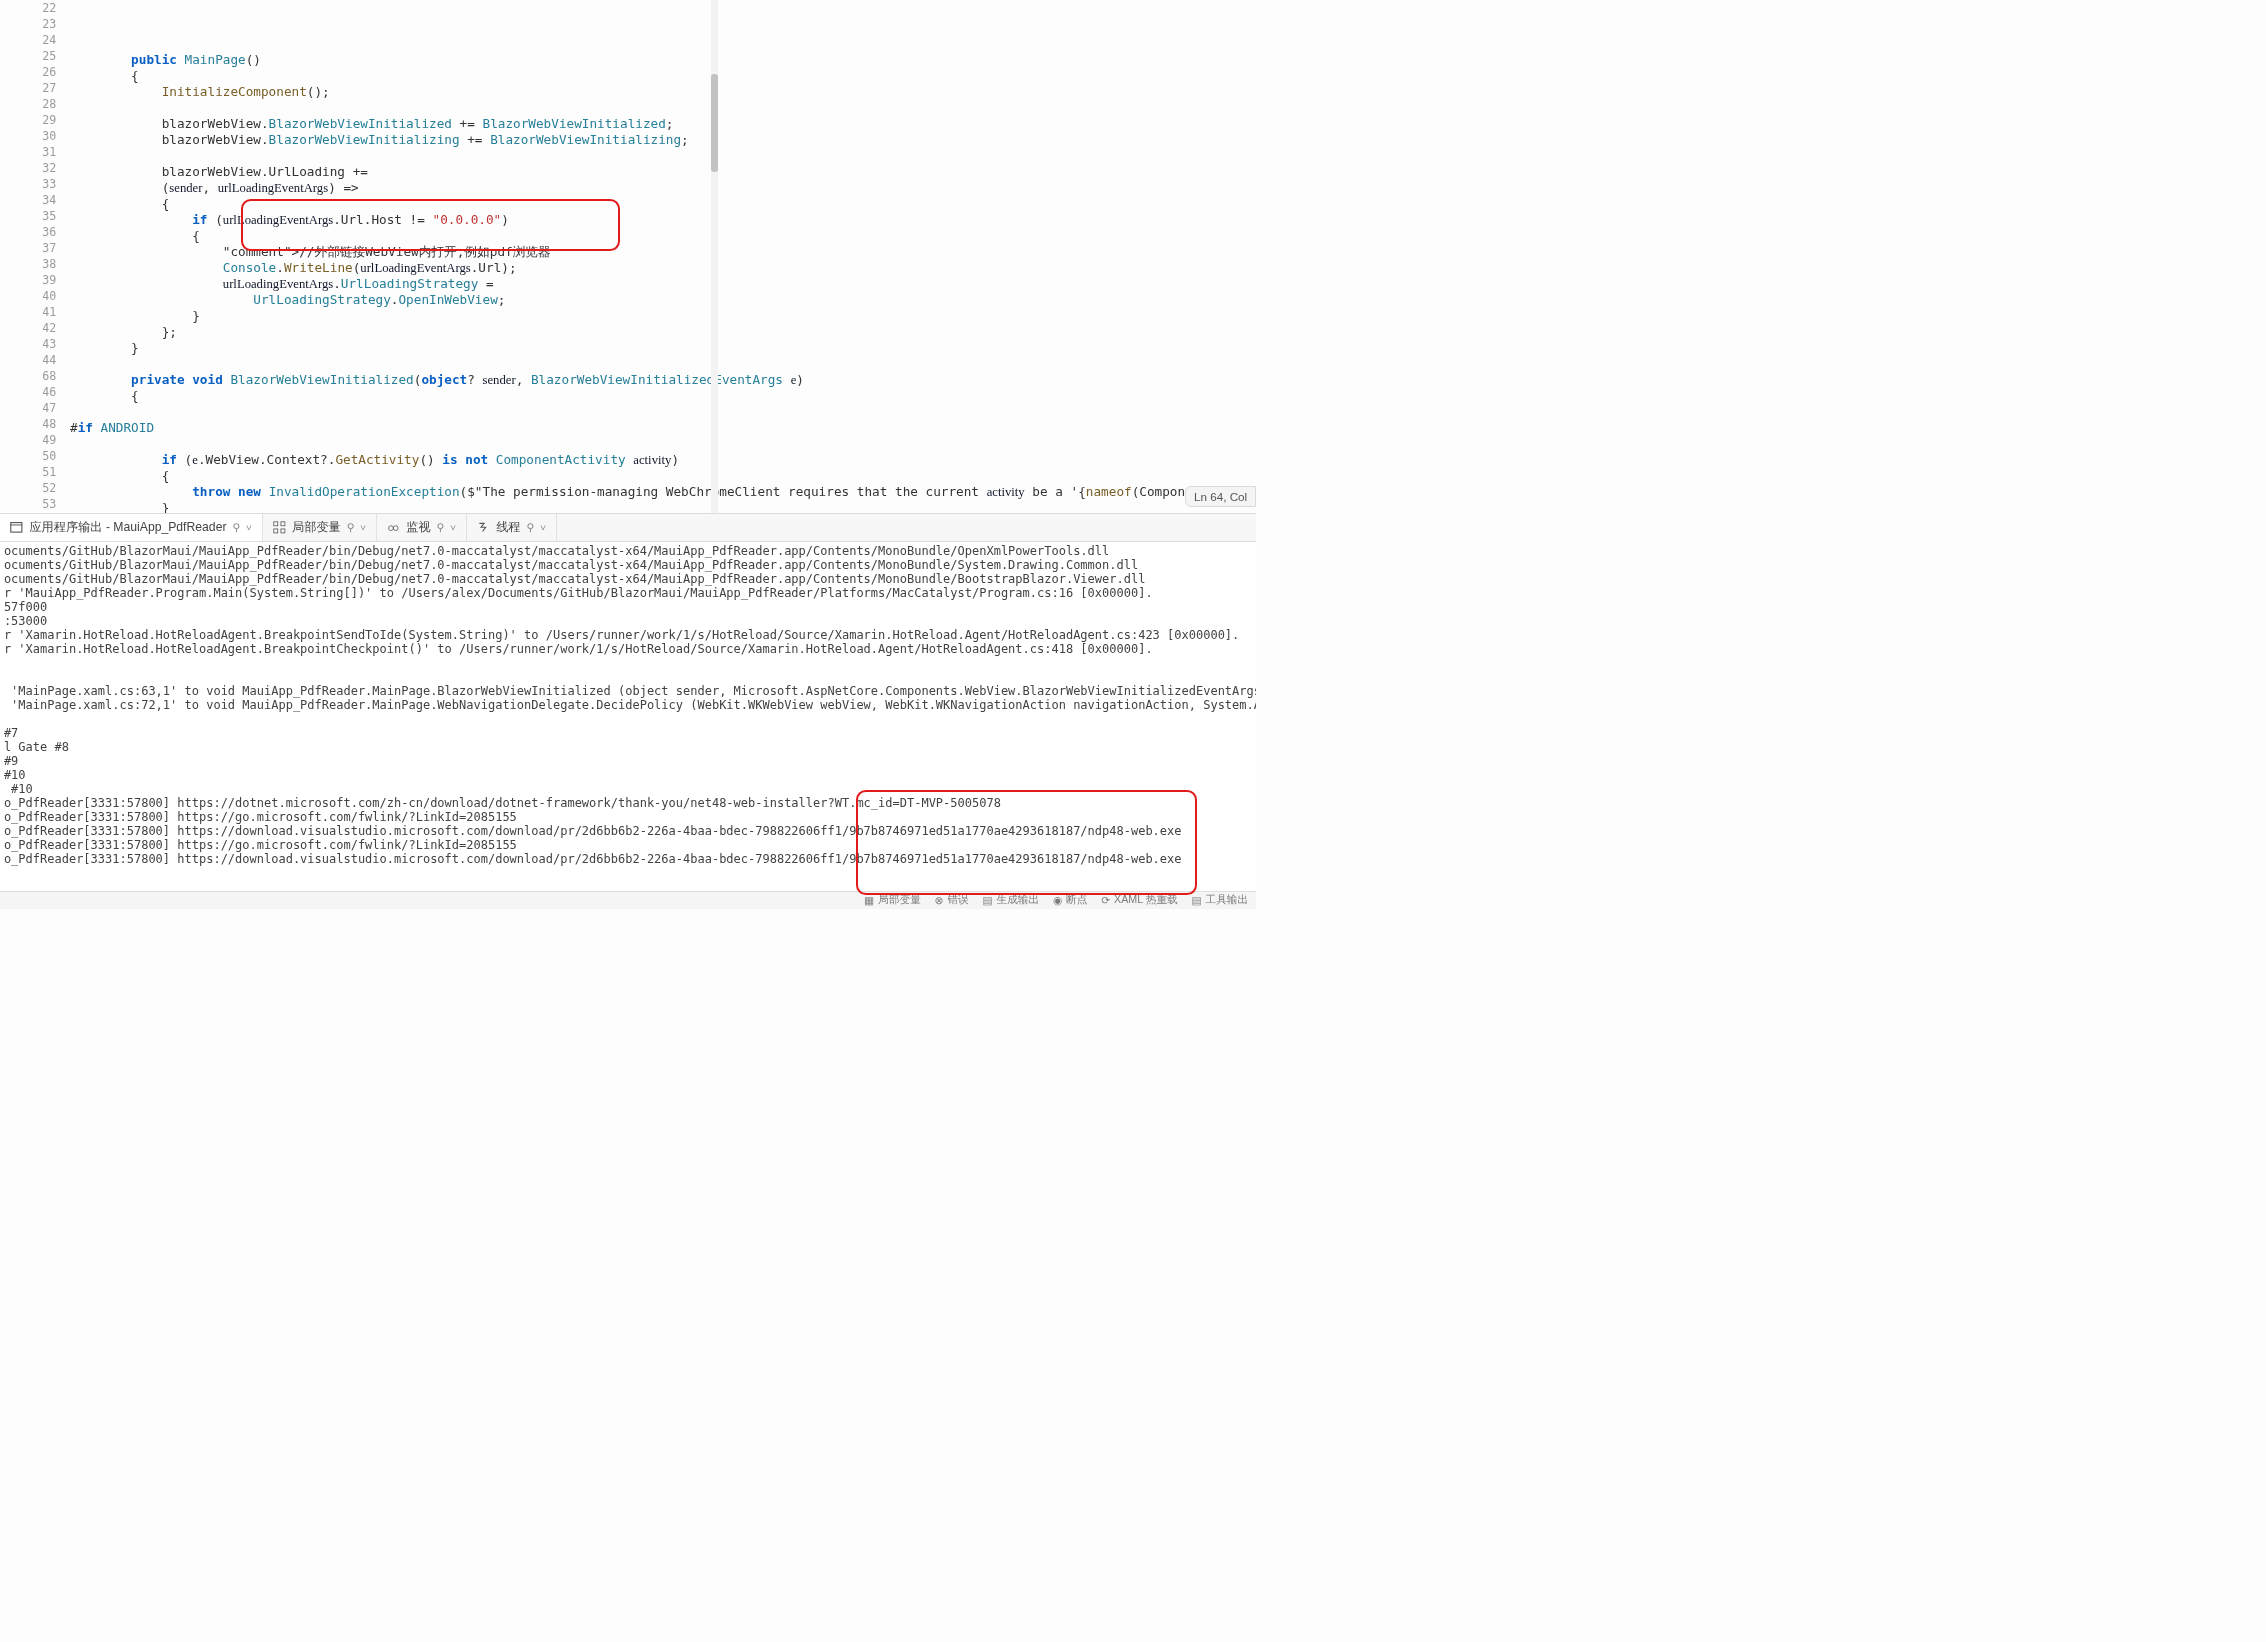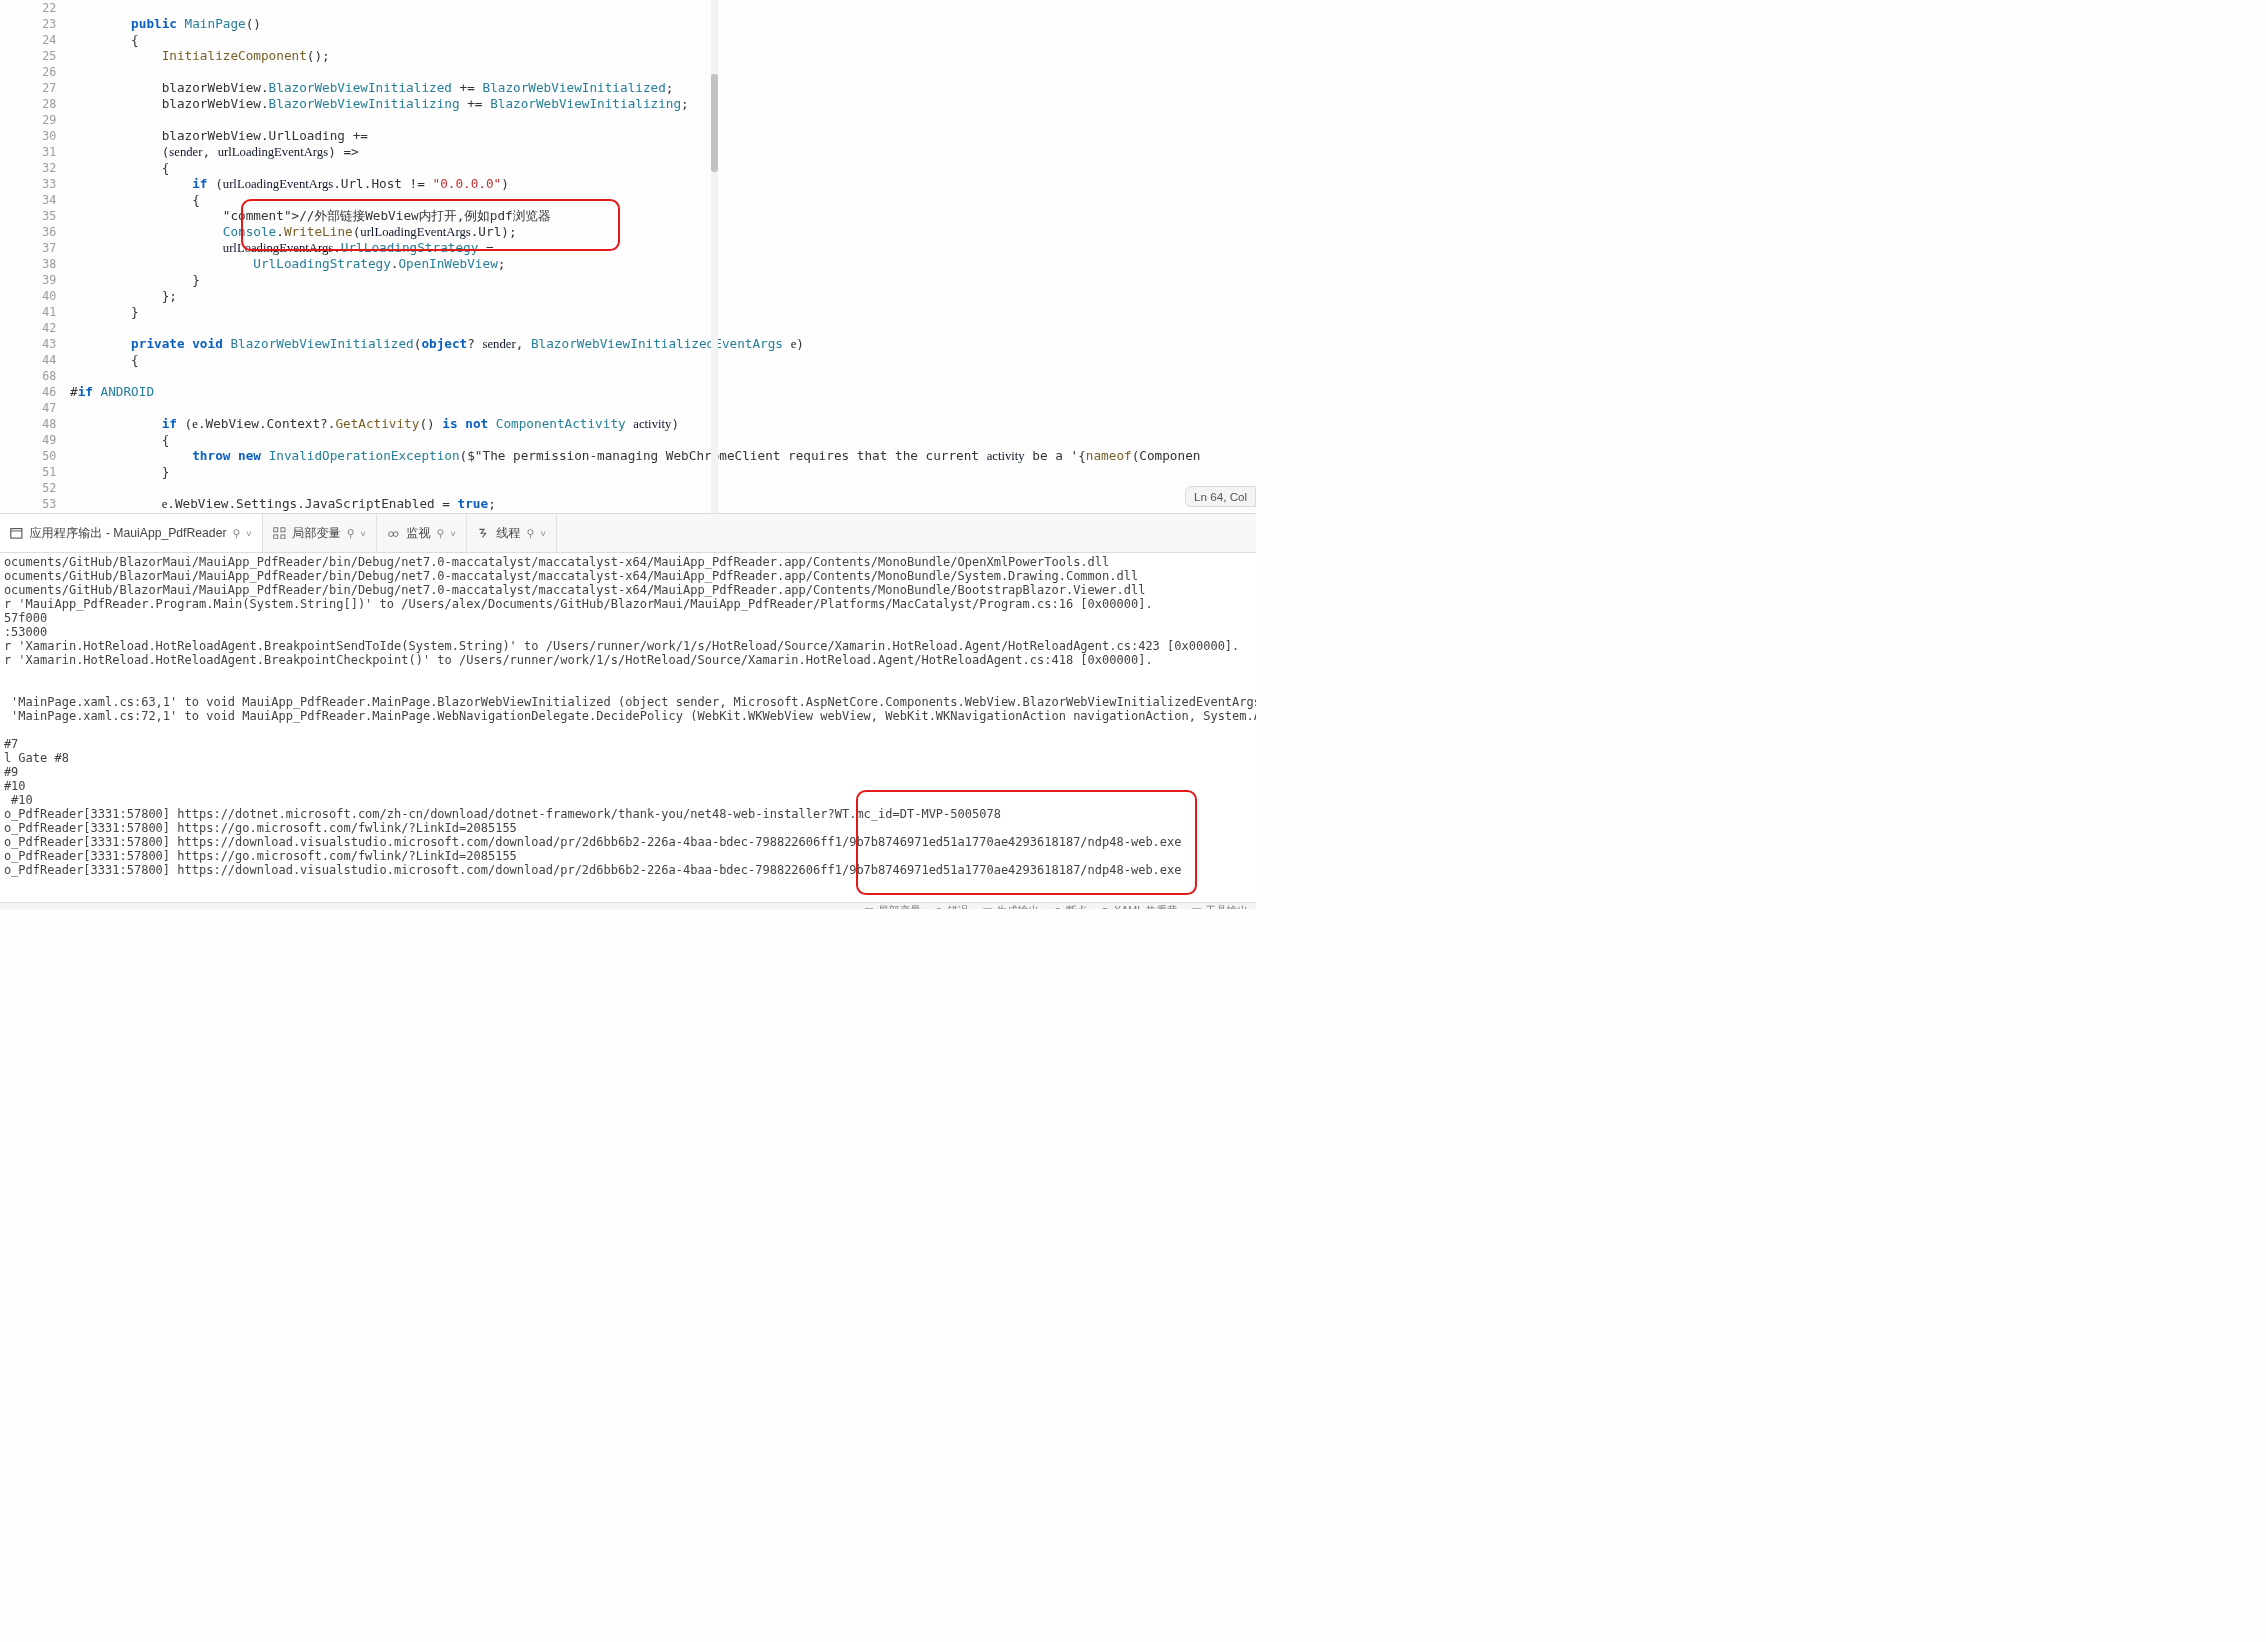--- a/index.html
+++ b/index.html
@@ -32,20 +32,21 @@
     padding-top: 0px;
   }
   .gutter div { height: 16px; }
   .code {
     flex: 1;
     white-space: pre;
     line-height: 16px;
     font-size: 12.7px;
     padding-top: 0px;
     position: relative;
+    margin-top: 36px;
   }
   .code-line { height: 16px; display: block; }
   .kw { color: #0a60c2; font-weight: 600; }
   .type { color: #267f99; }
   .method { color: #795e26; }
   .str { color: #c03030; }
   .ident { color: #0f172a; font-family: Liberation Serif, serif; }
   .enum { color: #267f99; }
   .highlight-box-1 {
     position: absolute;
@@ -68,21 +69,21 @@
     background: #f4f4f4;
     border: 1px solid #d9d9d9;
     border-radius: 5.9px 0 0 5.9px;
     padding: 2.9px 7.8px;
     font-family: -apple-system, sans-serif;
     font-size: 11.7px;
     color: #555;
     text-align: right;
   }
   .tabbar {
-    height: 40px;
+    height: 29px;
     background: #f7f7f7;
     border-top: 1px solid #dcdcdc;
     border-bottom: 1px solid #dcdcdc;
     display: flex;
     align-items: center;
     font-family: -apple-system, "Segoe UI", sans-serif;
     font-size: 12.2px;
     color: #444;
   }
   .tab {

